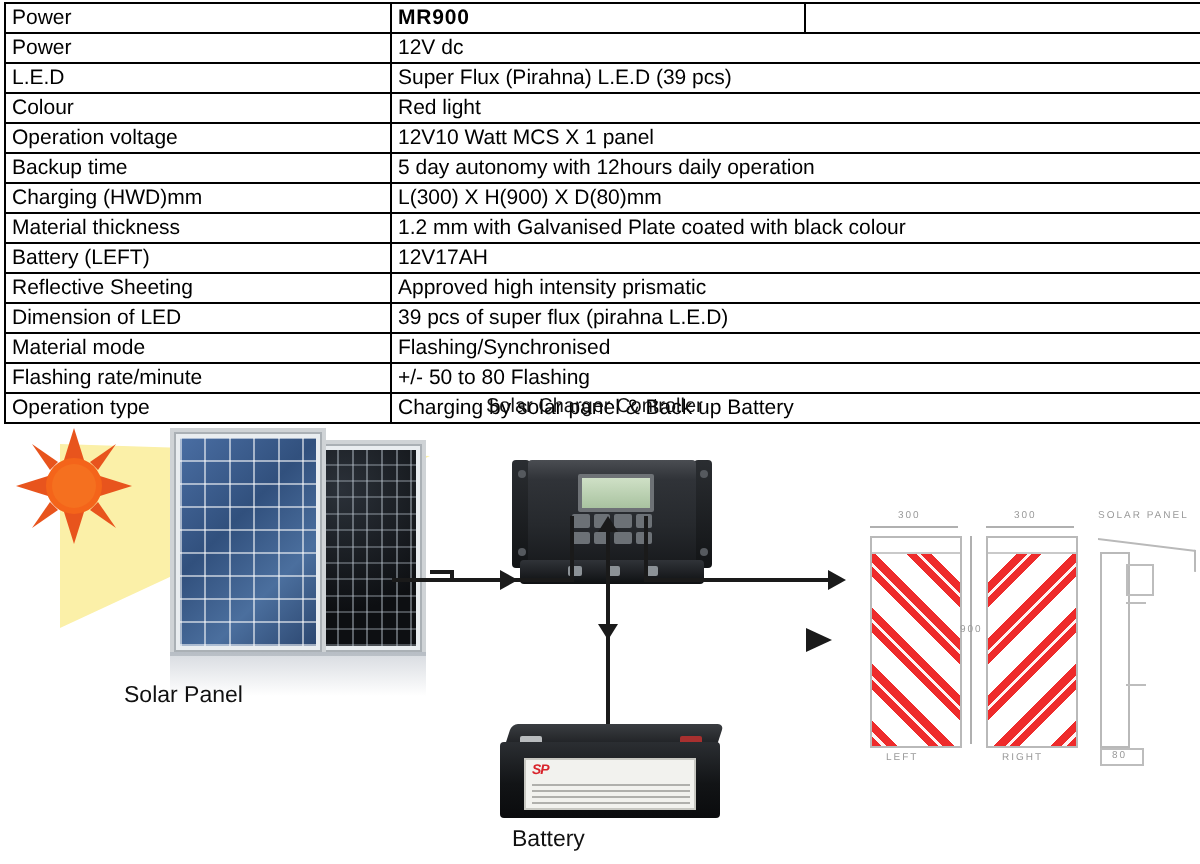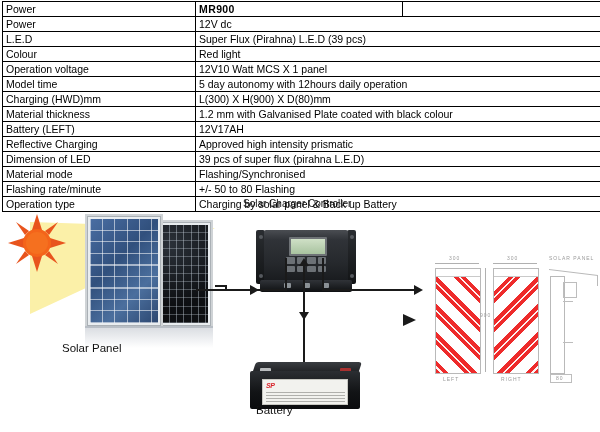--- a/index.html
+++ b/index.html
@@ -43,21 +43,21 @@
   .cells-mono{position:absolute;inset:3px;background:#15181c;
      background-image:
        repeating-linear-gradient(90deg,rgba(190,200,210,.45) 0 1px,transparent 1px 7.3px),
        repeating-linear-gradient(0deg,rgba(190,200,210,.35) 0 1px,transparent 1px 8.2px),
        radial-gradient(circle at 30% 20%,#2b3139 0%,#0d0f12 70%);}
   .panel-refl{position:absolute;left:0;top:112px;width:128px;height:22px;
       background:linear-gradient(180deg,rgba(140,150,165,.35),rgba(255,255,255,0));}
   .lbl{position:absolute;font-size:11.5px;color:#111;white-space:nowrap;}
   .lbl-solar{left:62px;top:146px;}
   .lbl-ctrl{left:243px;top:2px;font-size:10px;}
-  .lbl-batt{left:256px;top:208px;}
+  .lbl-batt{left:256px;top:218px;}
 
   
   .controller{position:absolute;left:256px;top:34px;width:100px;height:65px;}
   .ctrl-body{position:absolute;left:8px;top:0;width:84px;height:54px;
      background:linear-gradient(180deg,#4a4d52 0%,#303338 18%,#26292d 60%,#17191c 100%);
      border-radius:2px;}
   .ctrl-rail{position:absolute;top:0px;width:9px;height:54px;border-radius:2px;
      background:linear-gradient(180deg,#2a2d31,#121416);}
   .rail-l{left:0px;} .rail-r{left:91px;}
   .rail-screw{position:absolute;left:2.5px;width:4px;height:4px;border-radius:50%;
@@ -138,37 +138,37 @@
       </tr>
       <tr>
         <td class="c-label">Colour</td>
         <td class="c-value" colspan="2">Red light</td>
       </tr>
       <tr>
         <td class="c-label">Operation voltage</td>
         <td class="c-value" colspan="2">12V10 Watt MCS X 1 panel</td>
       </tr>
       <tr>
-        <td class="c-label">Model time</td>
+        <td class="c-label">Backup time</td>
         <td class="c-value" colspan="2">5 day autonomy with 12hours daily operation</td>
       </tr>
       <tr>
         <td class="c-label">Charging (HWD)mm</td>
         <td class="c-value" colspan="2">L(300) X H(900) X D(80)mm</td>
       </tr>
       <tr>
         <td class="c-label">Material thickness</td>
         <td class="c-value" colspan="2">1.2 mm with Galvanised Plate coated with black colour</td>
       </tr>
       <tr>
         <td class="c-label">Battery (LEFT)</td>
         <td class="c-value" colspan="2">12V17AH</td>
       </tr>
       <tr>
-        <td class="c-label">Reflective Charging</td>
+        <td class="c-label">Reflective Sheeting</td>
         <td class="c-value" colspan="2">Approved high intensity prismatic</td>
       </tr>
       <tr>
         <td class="c-label">Dimension of LED</td>
         <td class="c-value" colspan="2">39 pcs of super flux (pirahna L.E.D)</td>
       </tr>
       <tr>
         <td class="c-label">Material mode</td>
         <td class="c-value" colspan="2">Flashing/Synchronised</td>
       </tr>

